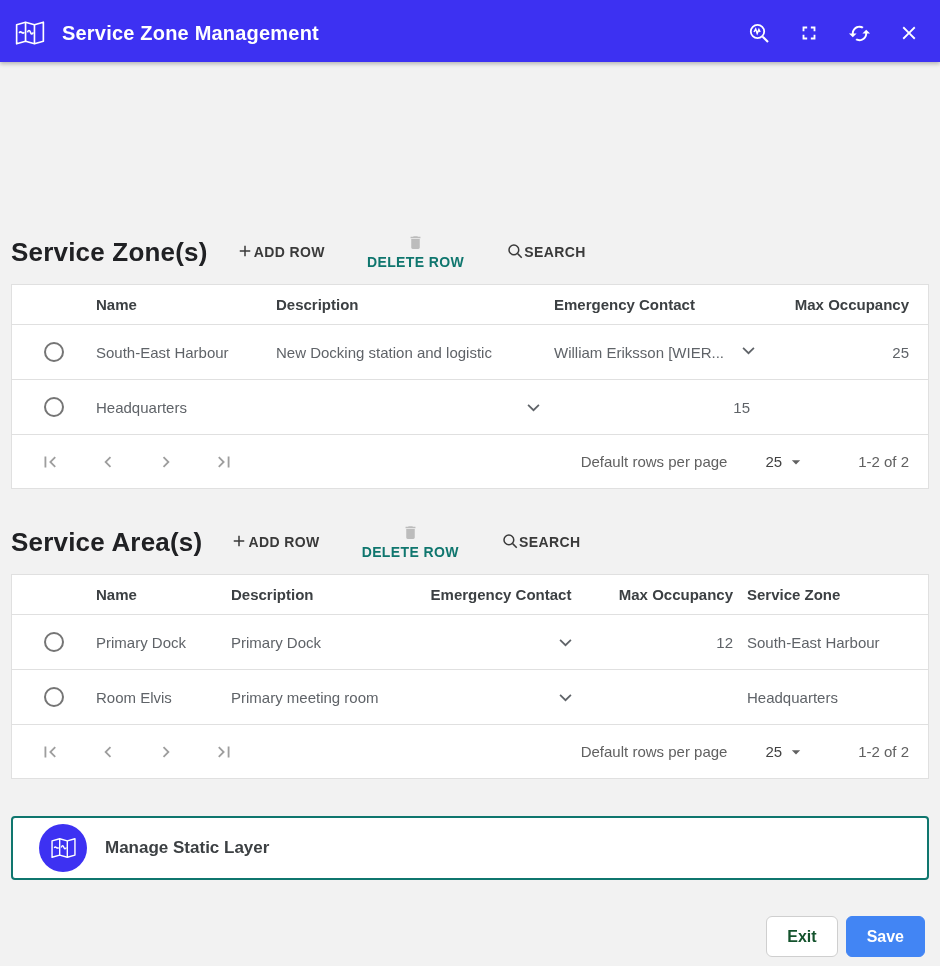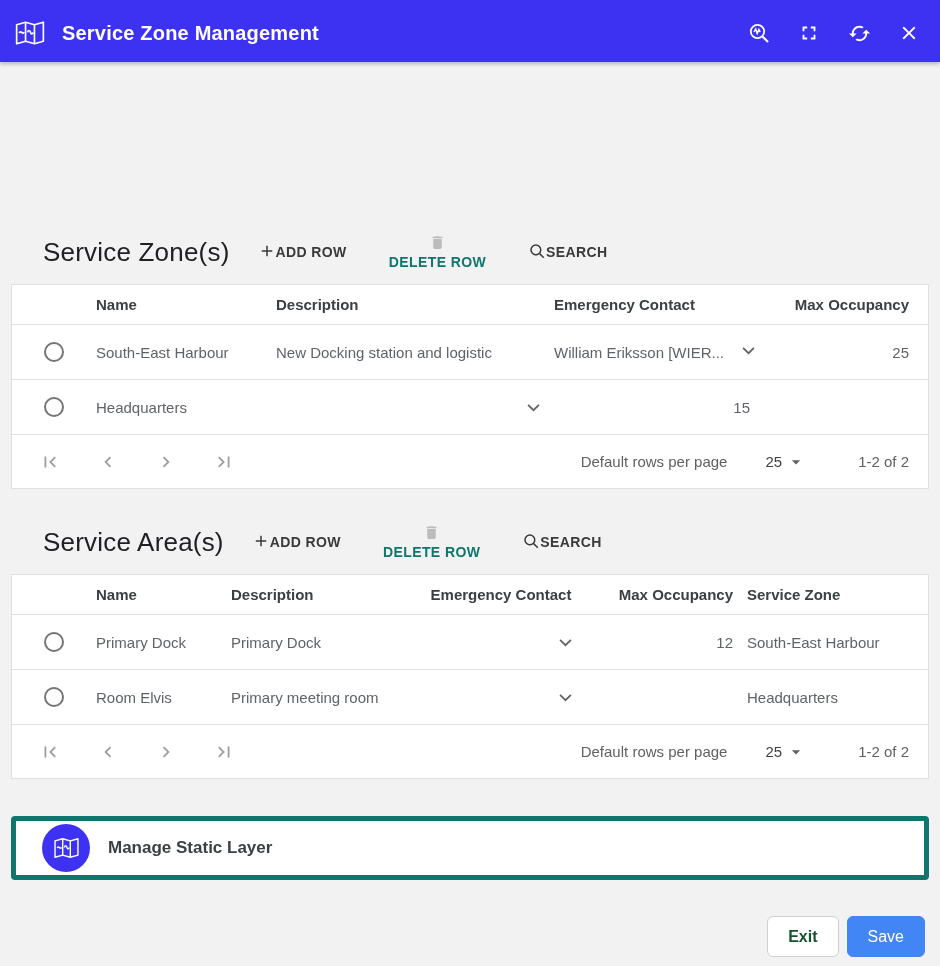--- a/index.html
+++ b/index.html
@@ -27,21 +27,21 @@
   .titlebar-actions { display:flex; align-items:center; gap:24px; }
   .tb-btn {
     width:26px; height:26px; background:transparent; border:none; cursor:pointer;
     display:flex; align-items:center; justify-content:center; padding:0;
   }
   
   main { padding:170px 11px 0 11px; }
   .section-head {
     display:flex; align-items:center; height:40px; margin-bottom:12px;
   }
-  .section-title { font-size:26px; font-weight:normal; color:#202124; letter-spacing:.2px;margin-left:32px; }
+  .section-title { font-size:26px; font-weight:bold; color:#202124; letter-spacing:.2px; }
   .action-btn {
     display:flex; align-items:center; 
     background:transparent; border:none; cursor:pointer;
     font-family:"Liberation Sans", sans-serif;
     font-size:14px; font-weight:bold; letter-spacing:.4px; color:#3a3a3a;
     margin-left:42px; padding:0;
   }
   .action-btn.first { margin-left:28px; }
   .action-btn.disabled { color:#0f766e; cursor:default;flex-direction:column; }
   
@@ -72,37 +72,37 @@
   }
   .pg-nav { display:flex; align-items:center; padding-left:26px; gap:34px; }
   .pg-btn { background:none; border:none; cursor:pointer; padding:0; width:24px; height:24px; display:flex; align-items:center; justify-content:center; }
   .pg-right { margin-left:auto; display:flex; align-items:center; padding-right:19px; }
   .pg-size-value { color:#424242; margin-left:38px; display:flex; align-items:center; gap:4px; cursor:pointer; background:none; border:none; font-size:15px; font-family:"Liberation Sans", sans-serif; }
   .pg-range { margin-left:52px;text-align:center; }
   .gap-section { height:33px; }
   
   .static-card {
     margin-top:37px;
-    background:#fff; border:5px solid #0f766e; border-radius:4px;
+    background:#fff; border:2px solid #0f766e; border-radius:4px;
     height:64px; display:flex; align-items:center; padding-left:26px;
     cursor:pointer; width:918px;
   }
   .static-icon {
     width:48px; height:48px; border-radius:50%; background:#3d31f2;
     display:flex; align-items:center; justify-content:center;
   }
   .static-label { margin-left:18px; font-size:17px; font-weight:bold; color:#3c4043; }
   
   .footer { margin-top:36px; display:flex; justify-content:flex-end; gap:8px; padding-right:4px; }
   .btn {
     height:41px; border-radius:6px; font-size:16px; cursor:pointer;
     font-family:"Liberation Sans", sans-serif; padding:0 20px;
   }
   .btn-exit { background:#ffffff; border:1px solid #cfcfcf; color:#14532d; font-weight:600; }
-  .btn-save { background:#4285f4; border:1px solid #4285f4; color:#ffffff; font-weight:normal; }
+  .btn-save { background:#4285f4; border:1px solid #4285f4; color:#ffffff; font-weight:bold; }
 </style>
 </head>
 <body>
 
 <header class="titlebar">
   <span class="app-icon">
     <svg width="32" height="28" viewBox="0 0 24 22" fill="none" stroke="#ffffff" stroke-width="1.3" stroke-linejoin="round">
       <path d="M1.5 4.5 L8.5 2.5 L15.5 4.5 L22.5 2.5 V17.5 L15.5 19.5 L8.5 17.5 L1.5 19.5 Z"></path>
       <line x1="8.5" y1="2.5" x2="8.5" y2="17.5"></line>
       <line x1="15.5" y1="4.5" x2="15.5" y2="19.5"></line>

